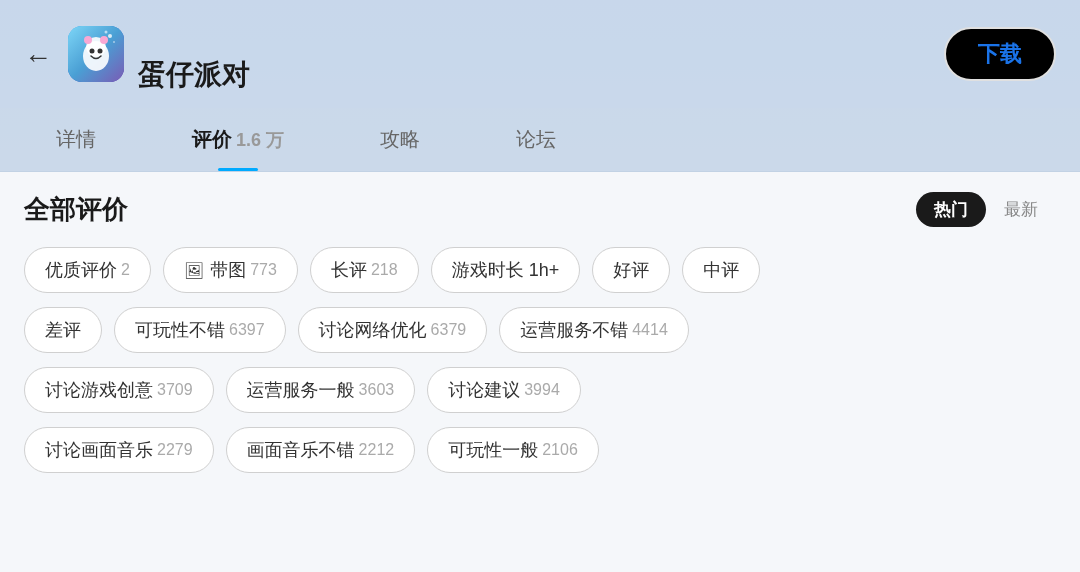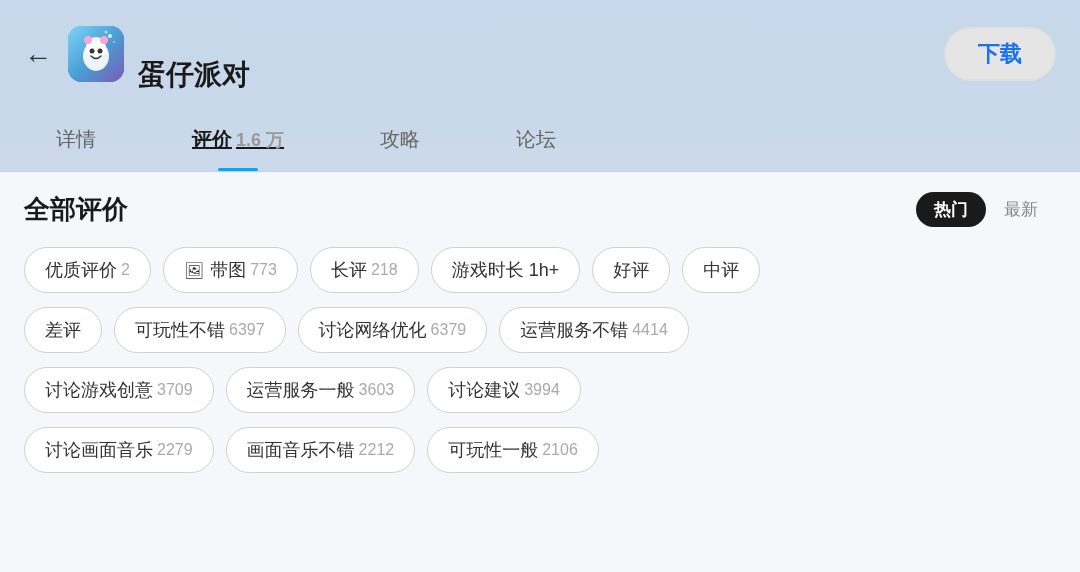--- a/index.html
+++ b/index.html
@@ -58,21 +58,21 @@
 
     .app-title {
       font-size: 28px;
       font-weight: 600;
       color: #1a1a1a;
       flex: 1;
       margin-top: 42px;
     }
 
     .download-btn {
-      background: #e5e5e5;
+      background: #000000;
       border: 2px solid #e0e0e0;
       border-radius: 30px;
       padding: 10px 32px;
       font-size: 22px;
       color: #1a73e8;
       font-weight: 600;
       cursor: pointer;
     }
 
     
@@ -89,21 +89,20 @@
       font-size: 20px;
       color: #666;
       cursor: pointer;
       position: relative;
       white-space: nowrap;
     }
 
     .tab-item.active {
       color: #1a1a1a;
       font-weight: 600;
-      text-decoration: underline;
     }
 
     .tab-item.active::after {
       content: '';
       position: absolute;
       bottom: 0;
       left: 50%;
       transform: translateX(-50%);
       width: 40px;
       height: 3px;

